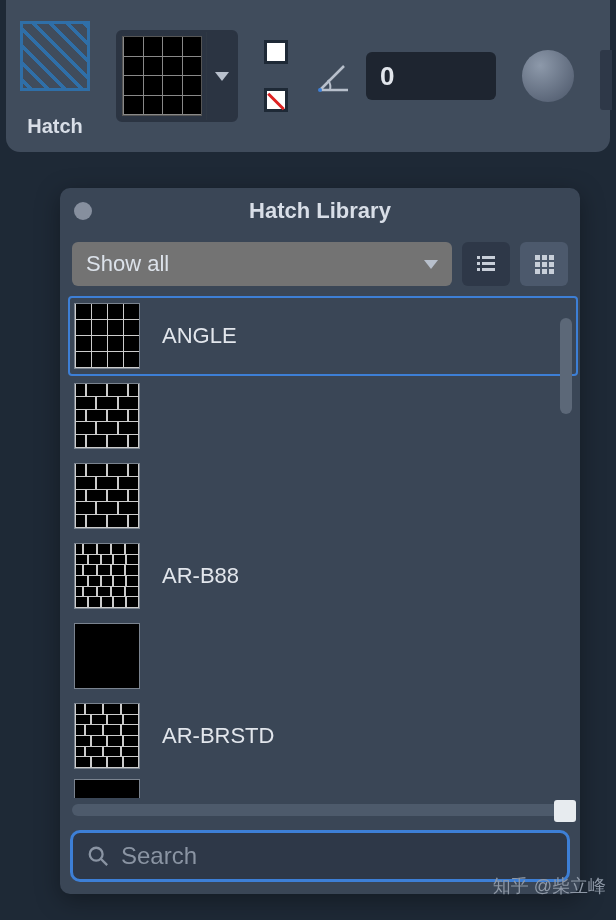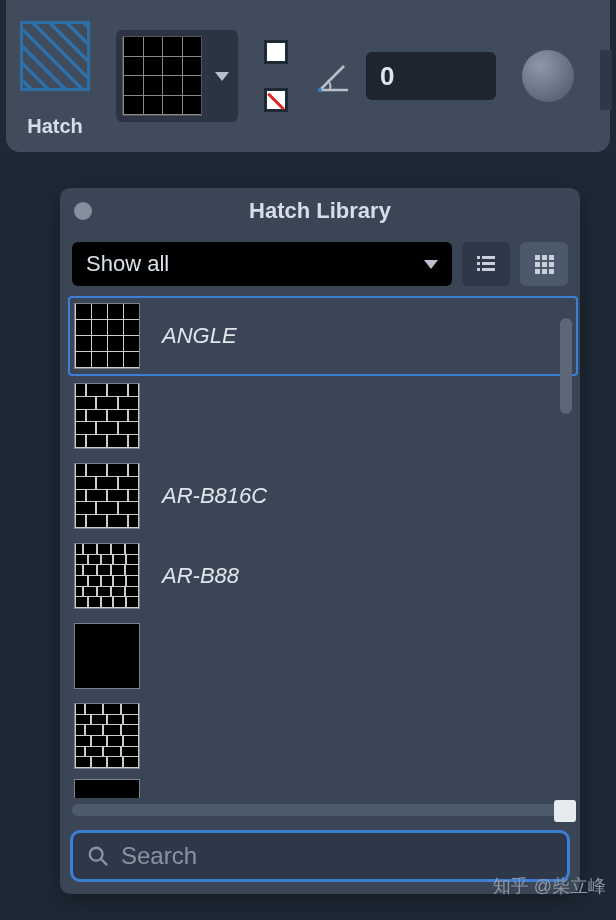--- a/index.html
+++ b/index.html
@@ -65,26 +65,26 @@
     
     .panel {
       position:absolute; left:60px; top:188px; width:520px; height:706px;
       background:#3a4656; border-radius:10px; padding:0;
       display:flex; flex-direction:column; box-shadow:0 6px 24px rgba(0,0,0,.35);
     }
     .panel-header { height:46px; display:flex; align-items:center; justify-content:center; position:relative;}
     .panel-title { font-size:22px; font-weight:600; color:#d8dee7;}
     .close-dot { position:absolute; left:14px; top:14px; width:18px;height:18px;border-radius:50%; background:#868f9e;}
     .filter-row { display:flex; gap:10px; padding:8px 12px 6px; align-items:center;}
-    .filter-select { flex:1; height:44px; background:#000000; border-radius:6px; display:flex; align-items:center; justify-content:space-between; padding:0 14px;}
+    .filter-select { flex:1; height:44px; background:#737373; border-radius:6px; display:flex; align-items:center; justify-content:space-between; padding:0 14px;}
     .filter-select span { font-size:22px; color:#dce2ea;}
     .view-btn { width:48px;height:44px; background:#2e3848; border-radius:6px; display:flex; align-items:center; justify-content:center;}
     .view-btn.active { background:#4c596c;}
     .view-btn svg { width:24px;height:24px;}
-    .list-wrap { flex:1; overflow:hidden; position:relative; padding:4px 2px 4px 8px;font-style:italic;}
+    .list-wrap { flex:1; overflow:hidden; position:relative; padding:4px 2px 4px 8px;}
     .item {
       display:flex; align-items:center; gap:22px; height:80px; padding:0 4px;
       border-radius:4px; border:2px solid transparent;
     }
     .item.selected { border-color:#3d7fd6;}
     .item .thumb {
       width:66px; height:66px; background:#000; border:1px solid #7a838f; position:relative; overflow:hidden;
     }
     .item .label { font-size:22px; color:#e2e6ec; }
     .scrollbar-v { position:absolute; right:8px; top:130px; width:12px; height:96px; background:#5c6878; border-radius:6px;}
@@ -285,21 +285,20 @@
               <div class="c"></div>
             </div>
             <div class="r">
               <div class="c"></div>
               <div class="c"></div>
               <div class="c"></div>
               <div class="c"></div>
             </div>
           </div>
         </div>
-        <div class="label">AR-B816C</div>
       </div>
       <div class="item">
         <div class="thumb">
           <div class="p-brick6" style="width: 100%; height: 100%;">
             <div class="r">
               <div class="c"></div>
               <div class="c"></div>
               <div class="c"></div>
               <div class="c"></div>
               <div class="c"></div>
@@ -380,20 +379,21 @@
               <div class="c"></div>
             </div>
             <div class="r">
               <div class="c"></div>
               <div class="c"></div>
               <div class="c"></div>
               <div class="c"></div>
             </div>
           </div>
         </div>
+        <div class="label">AR-BRSTD</div>
       </div>
       <div class="item" style="height: 26px;">
         <div class="thumb p-last" style="height: 20px;"></div>
         <div class="label"></div>
       </div>
     </div>
   <div class="scrollbar-v"></div>
   <div class="scrollbar-h-track">
     <div class="scrollbar-h-thumb"></div>
   </div>

